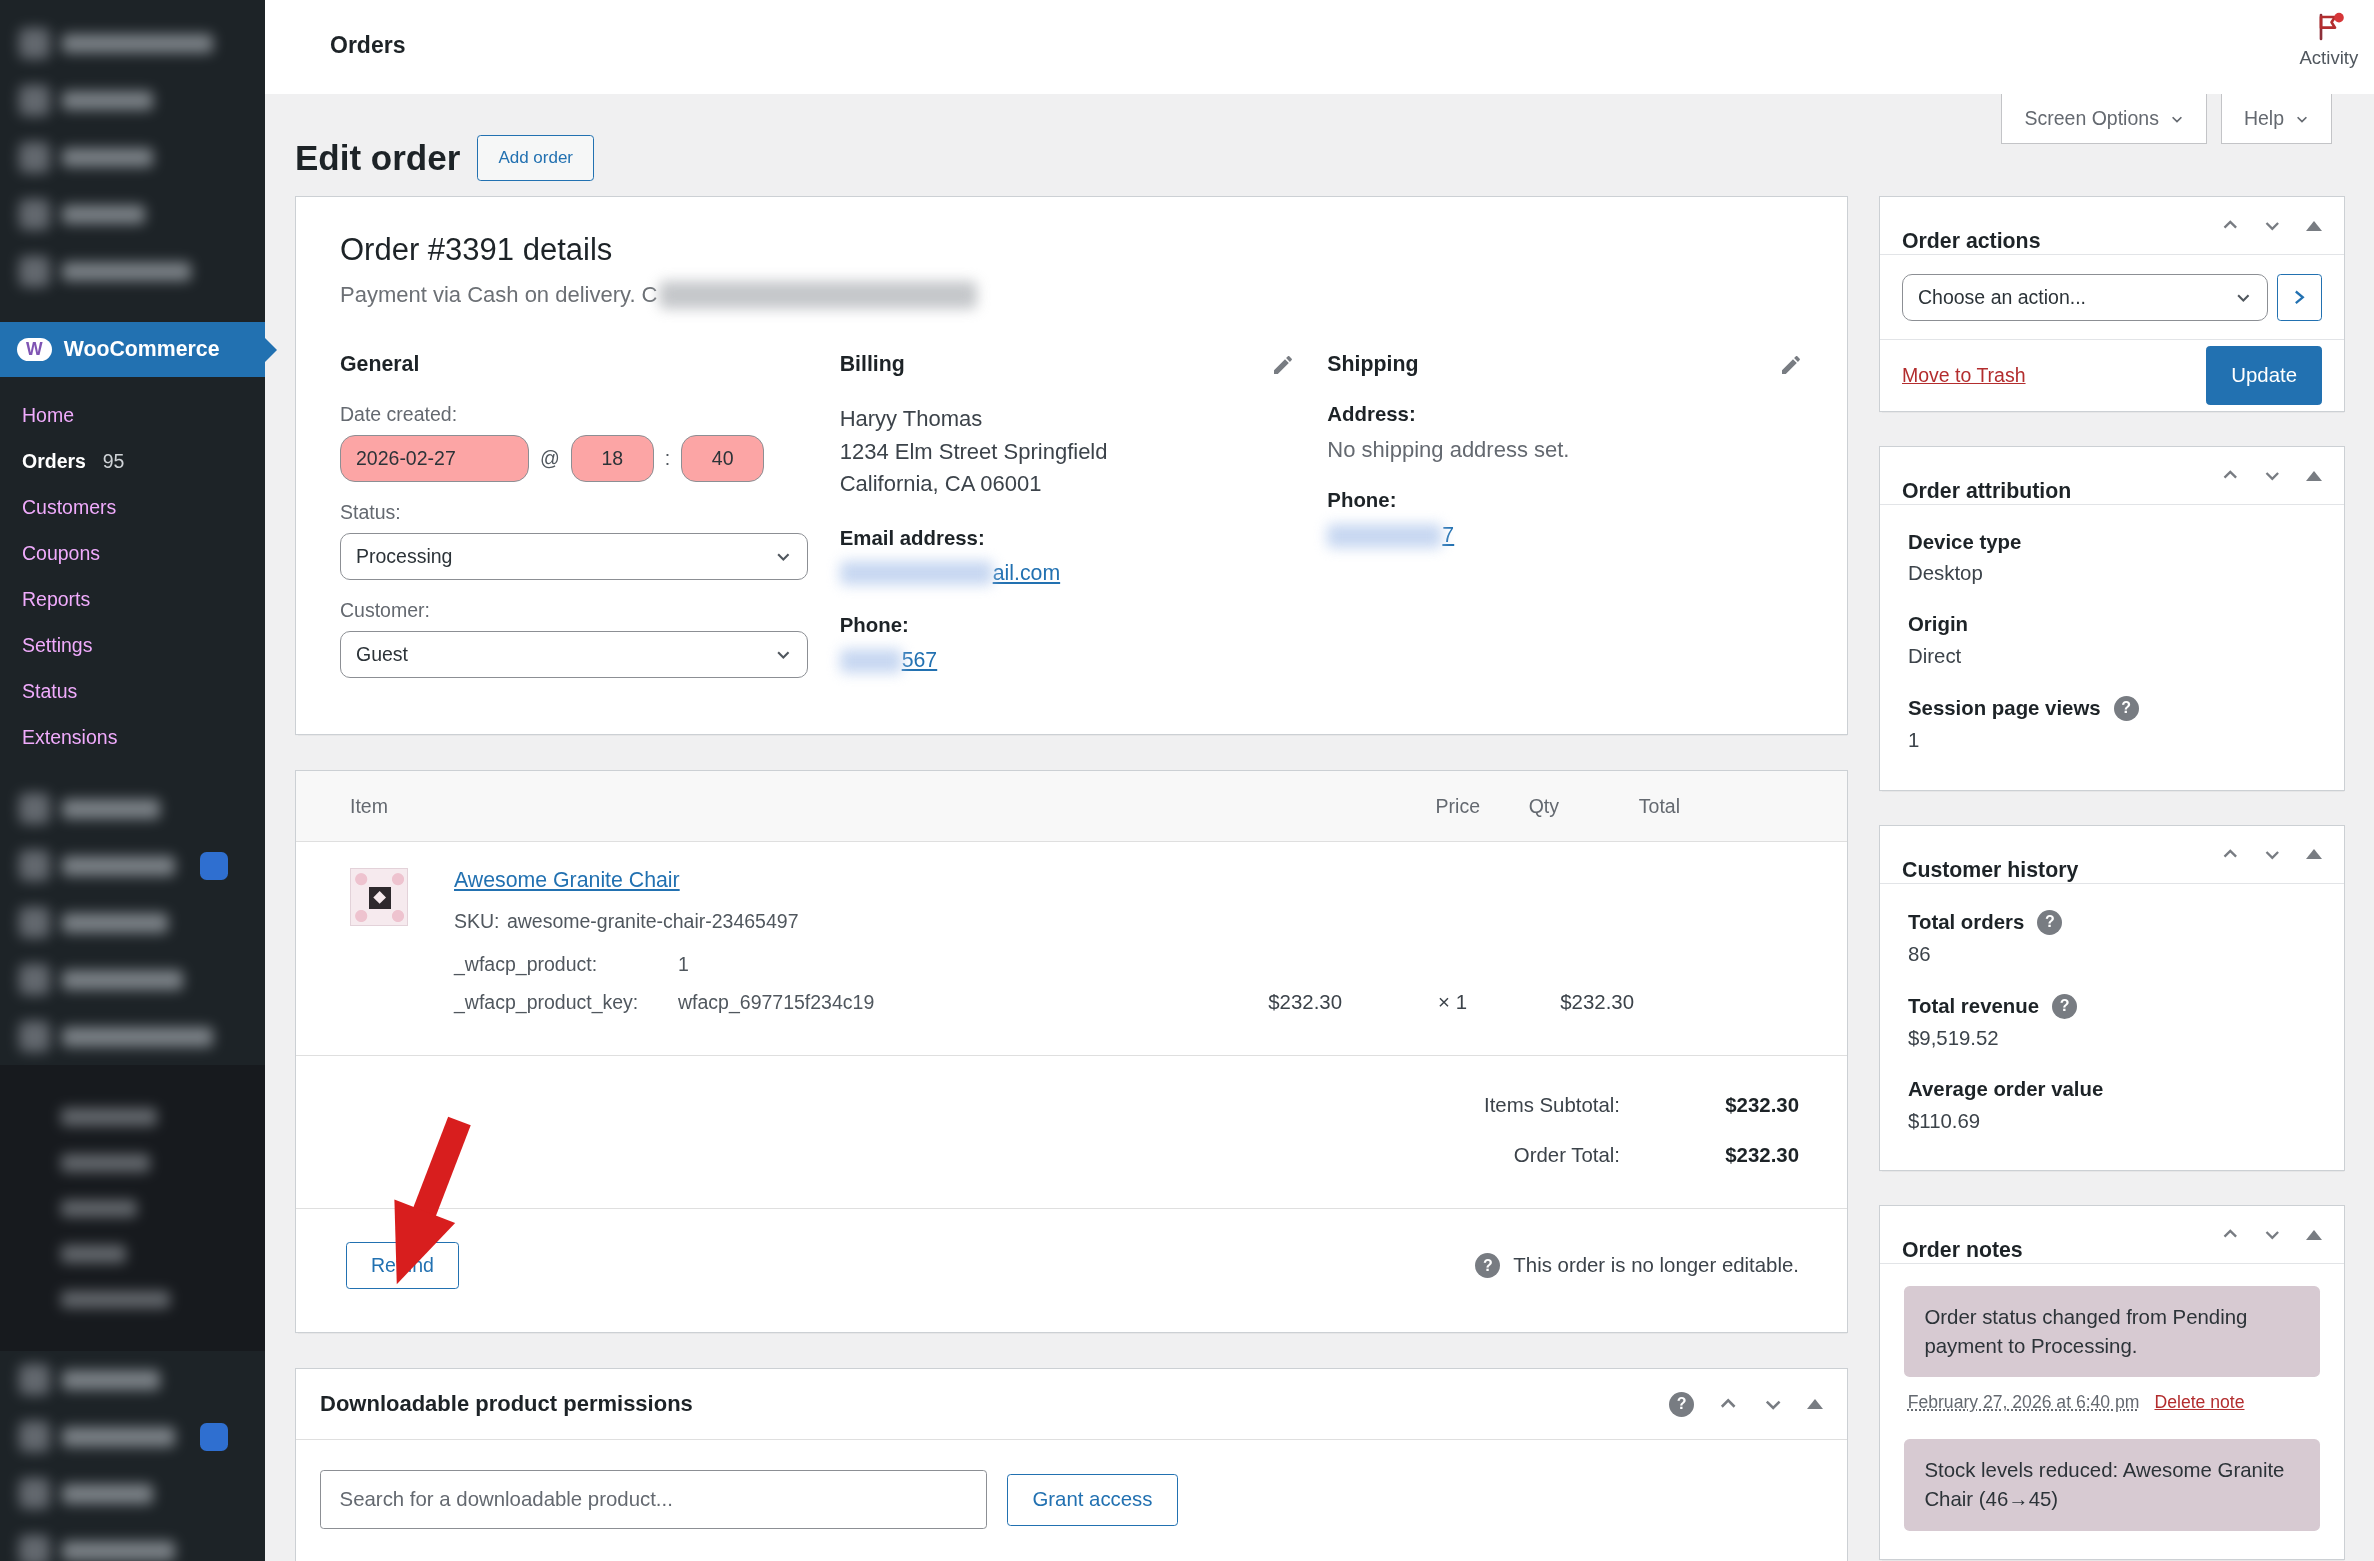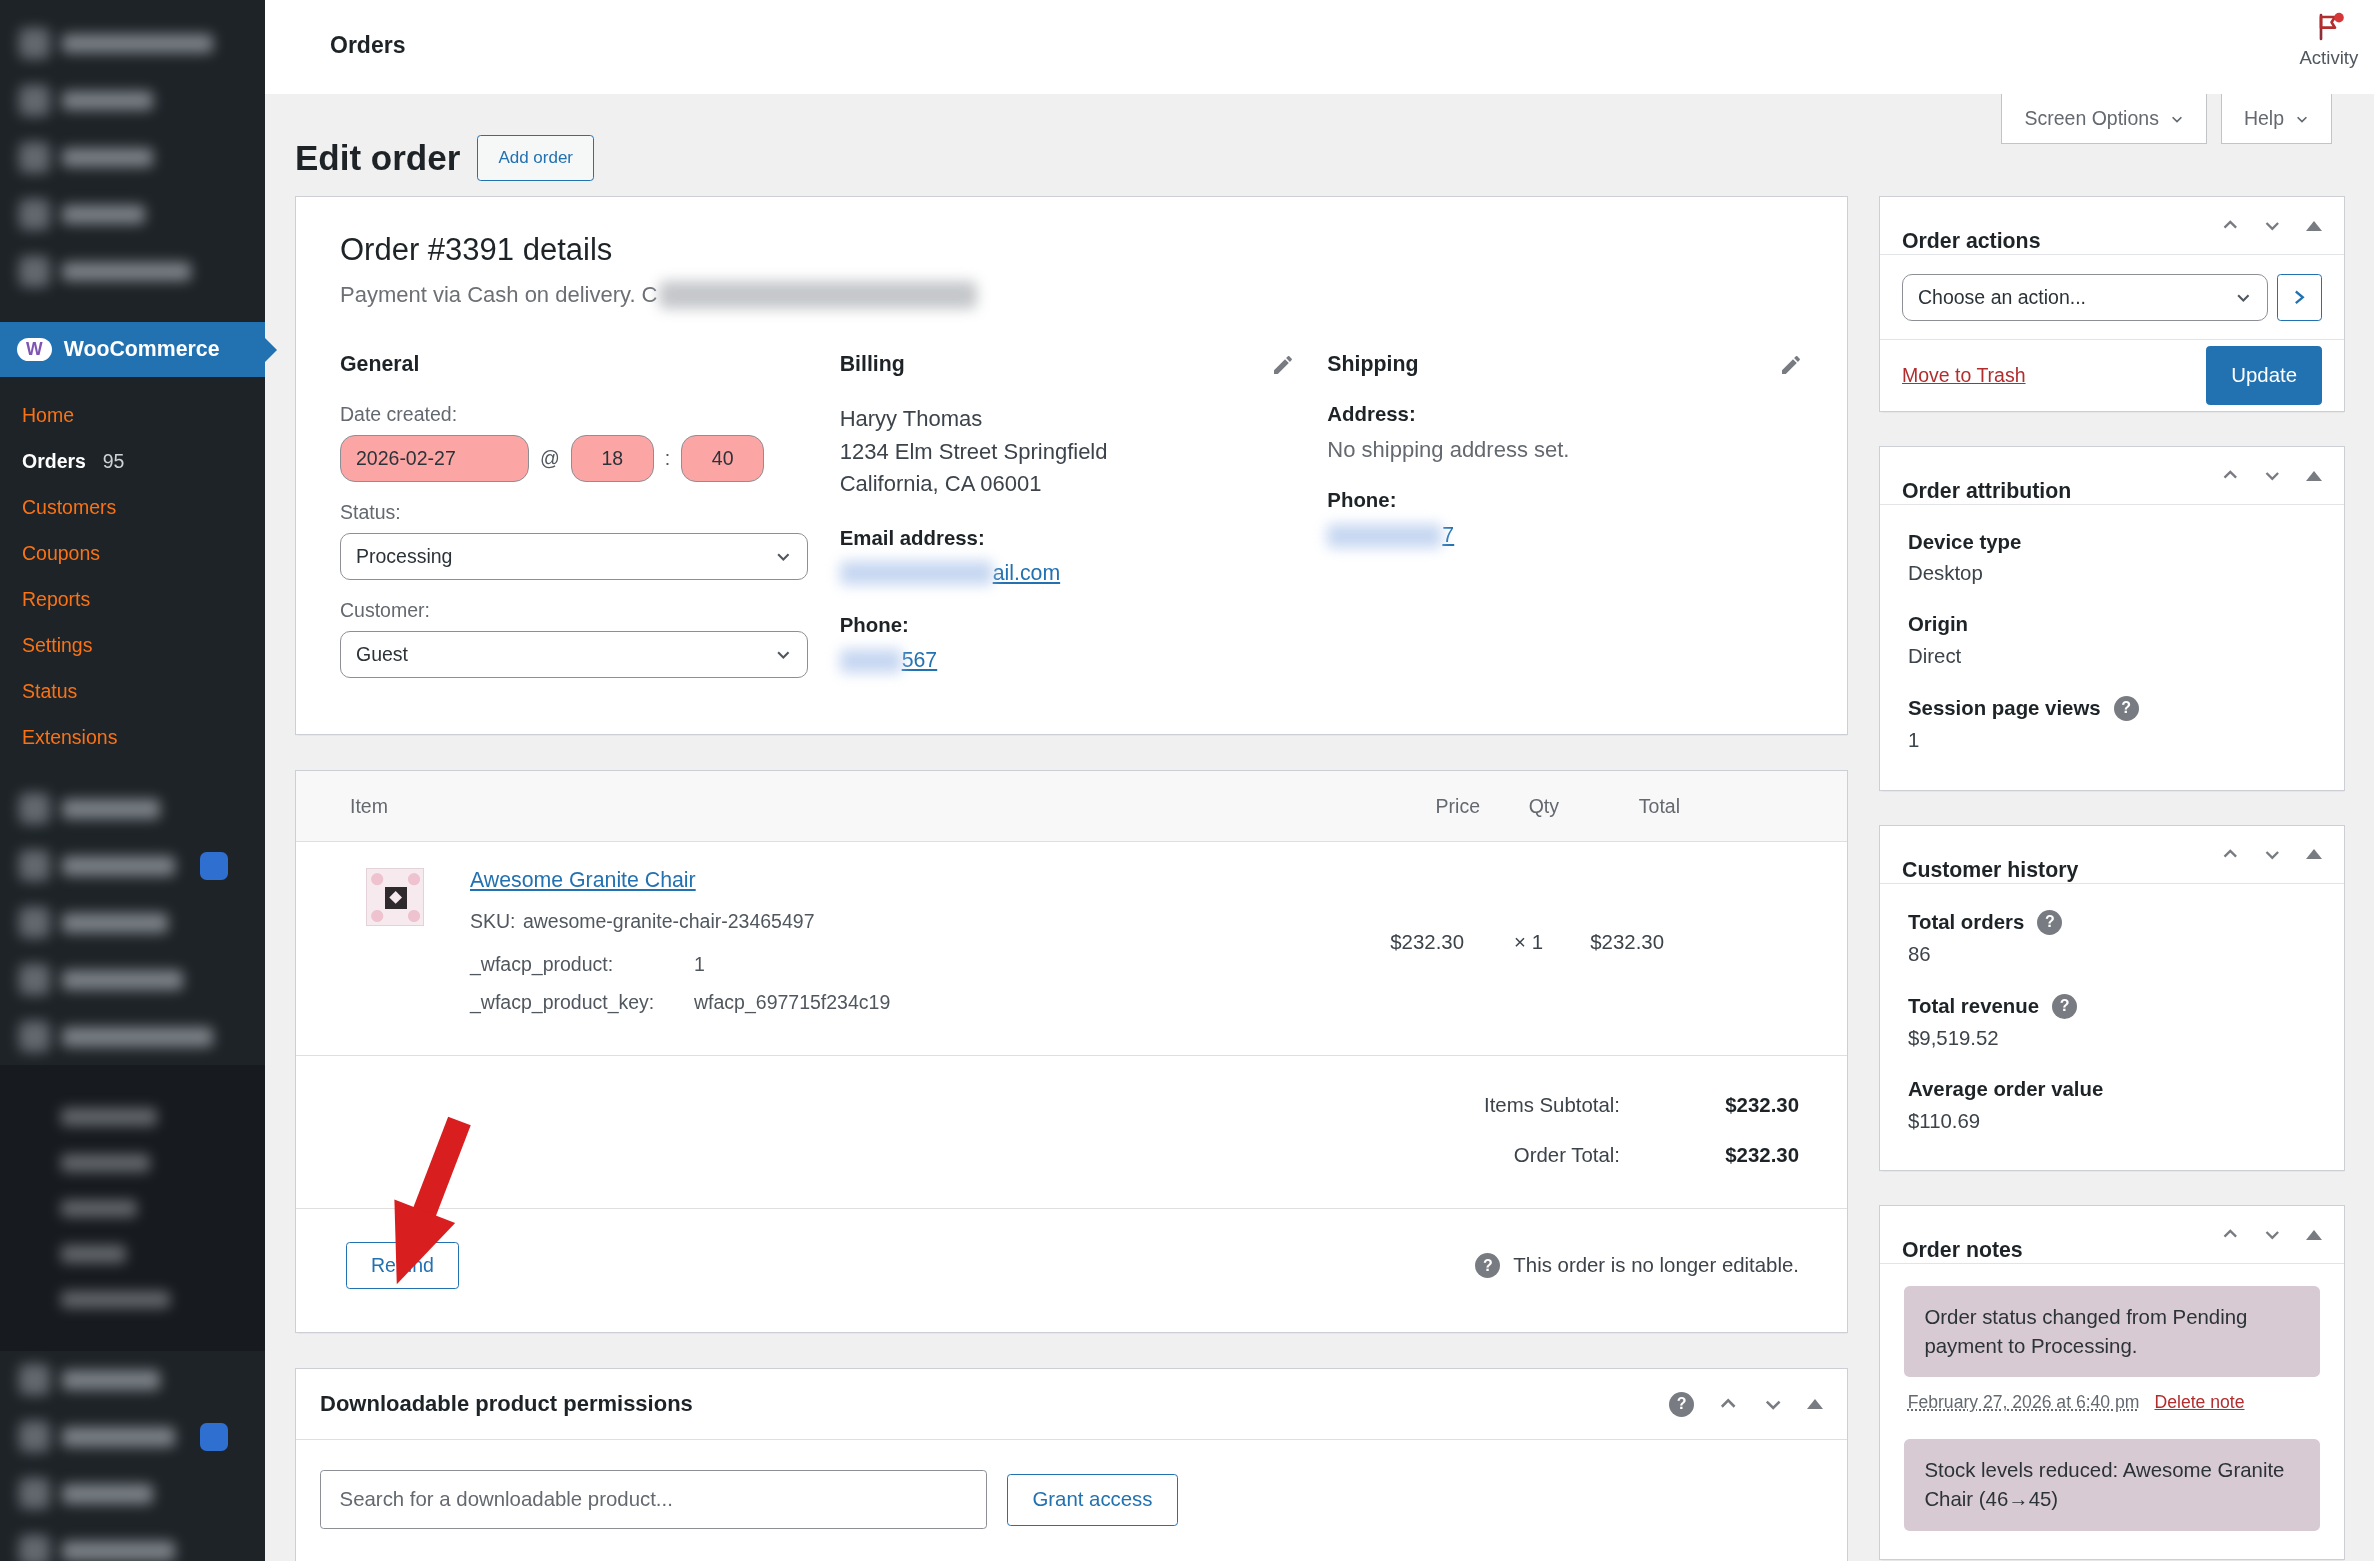--- a/index.html
+++ b/index.html
@@ -11,21 +11,21 @@
 .menu-pad{padding-top:15px;}
 .menu-item{display:flex;align-items:center;gap:12px;height:57px;padding-left:18.6px;}
 .mi-icon{width:31px;height:31px;border-radius:6.5px;background:#7b8087;filter:blur(6.5px);opacity:.75;flex:none;}
 .mi-label{height:19.5px;border-radius:4.6px;background:#9aa0a6;filter:blur(6.5px);opacity:.75;}
 .menu-badge{width:28px;height:28px;border-radius:6.5px;background:#2f6fd0;margin-left:13px;flex:none;}
 .wc-item{position:relative;display:flex;align-items:center;gap:12px;height:55px;padding-left:16.7px;background:#2271b1;margin-top:22px;}
 .wc-logo{width:35px;height:23px;background:#fff;border-radius:12px;color:#7f54b3;font-weight:700;font-size:17.6px;display:flex;align-items:center;justify-content:center;flex:none;}
 .wc-name{color:#fff;font-size:21.3px;font-weight:600;}
 .wc-arrow{position:absolute;right:-12px;top:50%;margin-top:-12px;width:0;height:0;border-top:12px solid transparent;border-bottom:12px solid transparent;border-left:12px solid #2271b1;}
 .submenu{padding:15px 0 20.4px 0;}
-.submenu-item{display:flex;align-items:center;height:46px;padding-left:22px;font-size:19.5px;color:#f97316;cursor:pointer;}
+.submenu-item{display:flex;align-items:center;height:46px;padding-left:22px;font-size:19.5px;color:#f0abfc;cursor:pointer;}
 .submenu-item.current{color:#fff;font-weight:600;}
 .sub-count{margin-left:16.7px;color:#cfd3d7;font-weight:400;}
 .sub-blur-block{background:#171a1e;padding:15px 0;}
 .sub-bar{height:17.6px;border-radius:4.6px;background:#8b9096;filter:blur(6.5px);opacity:.65;margin:28px 0 28px 61px;}
 
 
 .topbar{position:absolute;left:265px;right:0;top:0;height:94px;background:#fff;z-index:20;}
 .topbar-title{position:absolute;left:65px;top:32px;font-size:23px;font-weight:700;color:#1d2327;}
 .activity{position:absolute;right:16.7px;top:11px;display:flex;flex-direction:column;align-items:center;gap:3.7px;cursor:pointer;}
 .activity-label{font-size:18.6px;color:#50575e;}
@@ -76,21 +76,21 @@
 
 
 .items-card{padding:0;}
 .irow{display:flex;}
 .ci{flex:1;padding-left:54px;}
 .cp{width:139px;text-align:right;flex:none;}
 .cq{width:79px;text-align:right;flex:none;}
 .ct{width:121px;text-align:right;flex:none;}
 .ca{width:167px;flex:none;}
 .items-header{height:71px;align-items:center;background:#f8f8f8;border-bottom:0.9px solid #dfdfdf;font-size:19.5px;color:#646970;}
-.item-row{padding:26px 16px 41px;align-items:center;}
+.item-row{padding:26px 0 41px;align-items:flex-end;gap:46px;}
 .item-main{display:flex;gap:46px;}
 .thumb{width:58px;height:58px;flex:none;border:0.9px solid #e3d2d9;position:relative;background:
  radial-gradient(circle at 10.2px 10.2px,#eec3cf 5.6px,transparent 6.5px),
  radial-gradient(circle at 47px 10.2px,#eec3cf 5.6px,transparent 6.5px),
  radial-gradient(circle at 10.2px 47px,#eec3cf 5.6px,transparent 6.5px),
  radial-gradient(circle at 47px 47px,#eec3cf 5.6px,transparent 6.5px),
  #f6eaee;}
 .thumb-core{position:absolute;left:17.6px;top:17.6px;width:22px;height:22px;background:#2e292d;display:flex;align-items:center;justify-content:center;}
 .thumb-diamond{width:9.3px;height:9.3px;background:#f6eaee;transform:rotate(45deg);}
 .item-name{color:#2271b1;font-size:21.3px;text-decoration:underline;cursor:pointer;}

